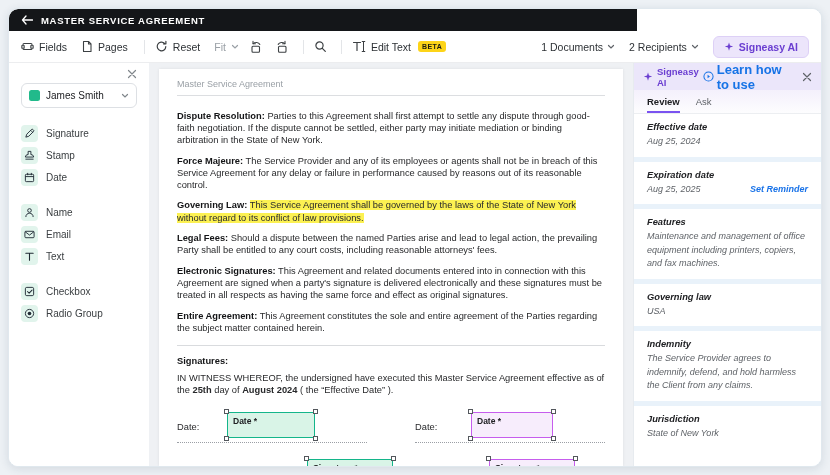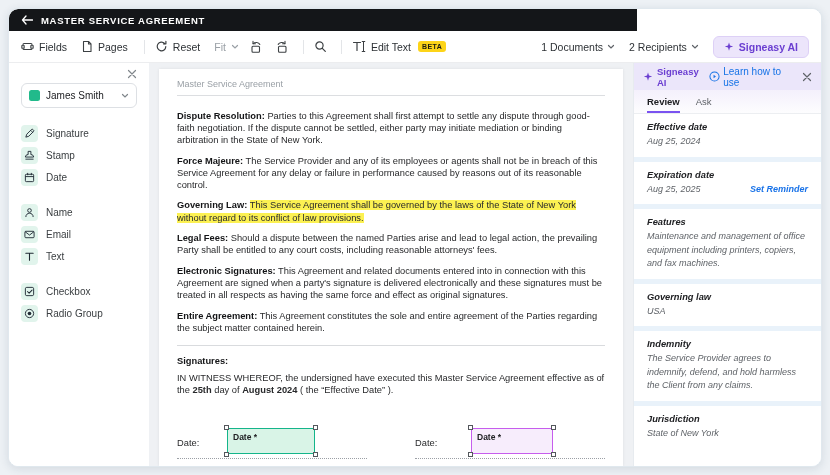--- a/index.html
+++ b/index.html
@@ -85,35 +85,35 @@
   .hl { background:#fcf152; color:#28292b; }
   .page-break { border:none; border-top:1px solid #d9dbde; margin:11px 0 10px; }
   .sig-heading { font-size:9.3px; font-weight:700; color:#141517; margin-bottom:6px; }
   .witness { font-size:9.3px; line-height:1.35; color:#28292b; }
   .sig-grid {
     margin-top:16px; display:grid; grid-template-columns:1fr 1fr;
     column-gap:48px; row-gap:17px;
   }
   .sig-cell {
     position:relative; height:30px; border-bottom:1px dotted #9b9fa5;
-    display:flex; align-items:center; font-size:9.3px; color:#28292b;margin-top:16px;
+    display:flex; align-items:center; font-size:9.3px; color:#28292b;
   }
   .field { position:absolute; top:-1px; height:26px; padding:3px 5px; z-index:2; }
   .field .field-label { font-size:8.5px; font-weight:700; color:#202124; }
   .field.green { background:#d9f4e7; border:1.5px solid #14b58a; }
   .field.purple { background:#f7edfc; border:1.5px solid #c65ded; }
   .hd { position:absolute; width:5px; height:5px; background:#fff; border:1px solid #53575c; }
   .hd.tl{ top:-4px; left:-4px; } .hd.tr{ top:-4px; right:-4px; }
   .hd.bl{ bottom:-4px; left:-4px; } .hd.br{ bottom:-4px; right:-4px; }
   
   .ai-panel { width:188px; flex:0 0 auto; border-left:1px solid #e7ebef; display:flex; flex-direction:column; min-height:0; }
   .ai-header { height:27px; background:#ebe6fa; display:flex; align-items:center; padding:0 9px; gap:4px; flex:0 0 auto; }
   .ai-title { font-size:9.5px; font-weight:700; color:#6b3fd1; }
   .learn-link { margin-left:auto; display:flex; align-items:center; gap:3px; cursor:pointer; }
-  .learn-link span { font-size:10px; font-weight:400; color:#1673e6; }
+  .learn-link span { font-size:13px; font-weight:700; color:#1673e6; }
   .ai-close { margin-left:7px; cursor:pointer; display:flex; }
   .ai-tabs {
     height:24px; display:flex; gap:16px; align-items:flex-end; padding:0 13px;
     background:linear-gradient(#f4f0fc,#fdfdfe); border-bottom:1px solid #eceef1; flex:0 0 auto;
   }
   .ai-tab { font-size:9.5px; color:#5f6368; padding-bottom:4px; border-bottom:2.5px solid transparent; cursor:pointer; }
   .ai-tab.active { color:#202124; font-weight:700; border-bottom-color:#7a52f0; }
   .ai-body { flex:1; background:#e9f2fa; display:flex; flex-direction:column; gap:5px; overflow:hidden;font-style:italic; }
   .ai-card { background:#fff; padding:8px 13px; }
   .ai-card-title { font-size:9.3px; font-weight:700; color:#202124; margin-bottom:3px; }

